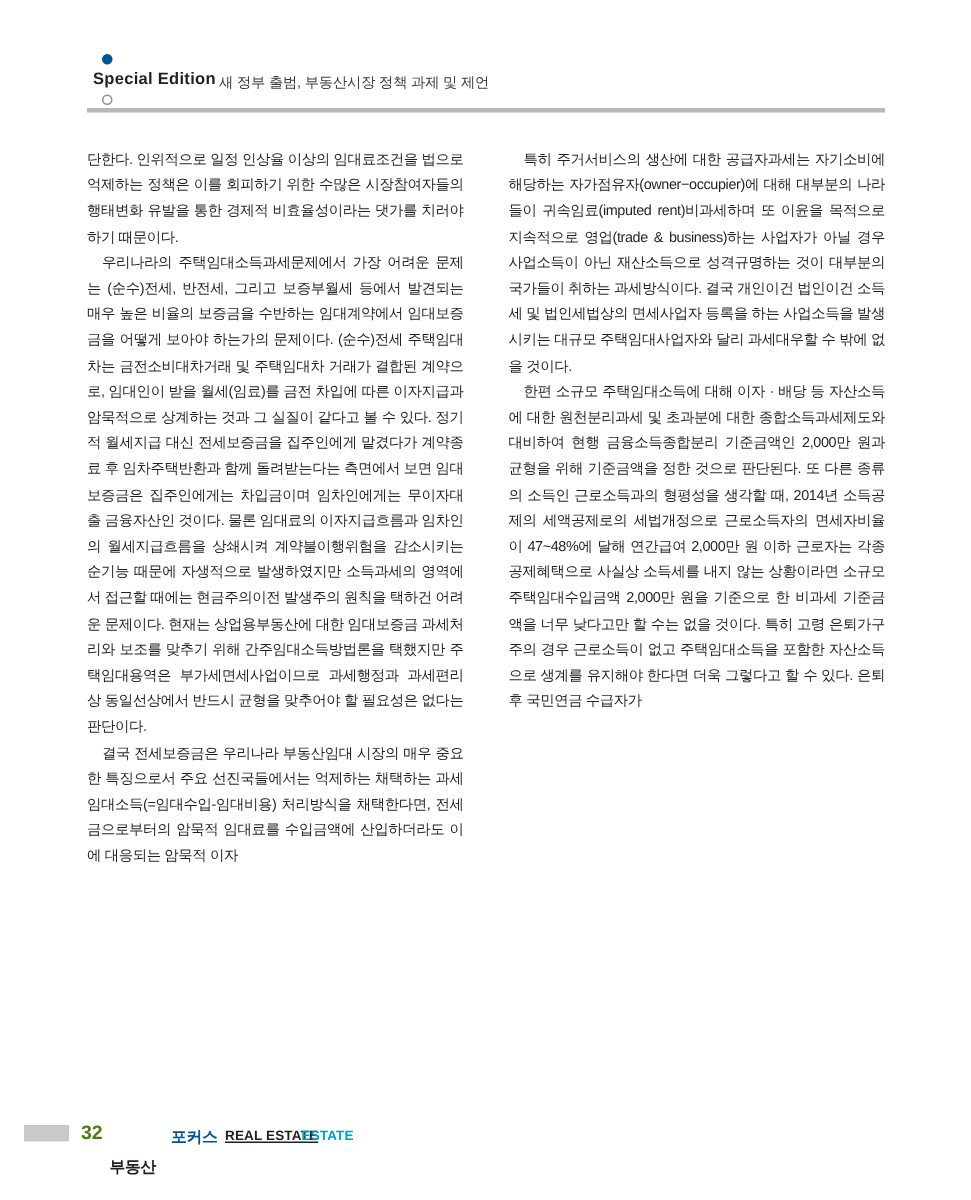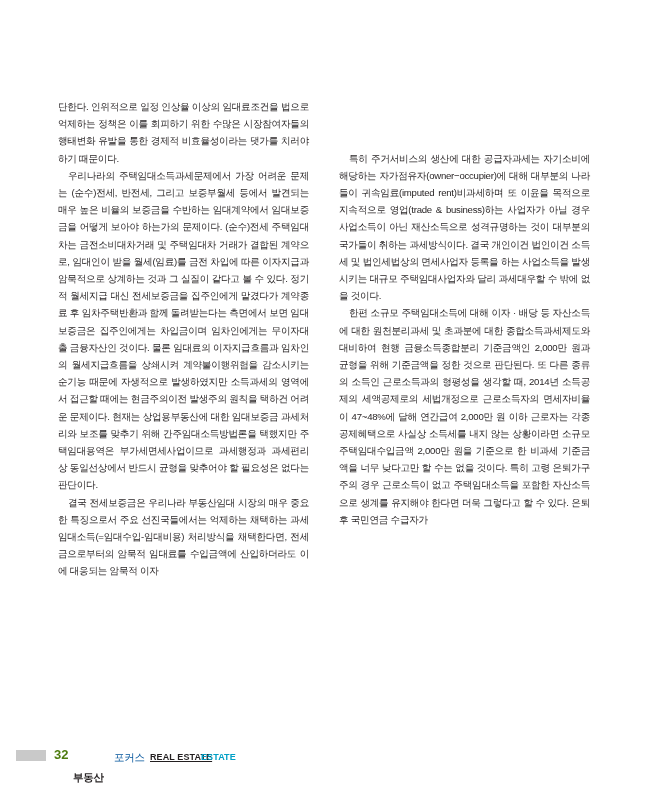--- a/index.html
+++ b/index.html
@@ -80,21 +80,20 @@
   }
 
   
   .columns {
     position: absolute;
     left: 58px;
     top: 98px;
     width: 532px;
     display: flex;
     justify-content: space-between;
-    align-items: center;
   }
   .col {
     width: 251px;
   }
   .col p {
     margin: 0;
     font-size: 9.6px;
     line-height: 17.2px;
     text-align: justify;
     text-justify: inter-character;
@@ -138,21 +137,21 @@
     font-weight: bold;
     color: #231f20;
     letter-spacing: -0.2px;
     margin-top: 20px;
   }
   .footer-focus-ko {
     position: absolute;
     left: 98px;
     top: 1px;
     font-size: 10.5px;
-    font-weight: normal;
+    font-weight: bold;
     color: #00539b;
     letter-spacing: -0.2px;
   }
   .footer-title-en {
     position: absolute;
     left: 134px;
     top: 2px;
     font-size: 9px;
     font-weight: bold;
     color: #231f20;
@@ -167,20 +166,27 @@
     font-weight: bold;
     color: #00a0c6;
     letter-spacing: 0.1px;
   }
 </style>
 </head>
 <body>
 
 <div class="page">
 
+  <div class="header">
+    <span class="header-dot-top"></span>
+    <span class="header-dot-bottom"></span>
+    <span class="header-title">Special Edition</span>
+    <span class="header-sub">새 정부 출범, 부동산시장 정책 과제 및 제언</span>
+    <span class="header-rule"></span>
+  </div>
 
   <div class="columns">
 
     <div class="col">
       <p>단한다. 인위적으로 일정 인상율 이상의 임대료조건을 법으로 억제하는 정책은 이를 회피하기 위한 수많은 시장참여자들의 행태변화 유발을 통한 경제적 비효율성이라는 댓가를 치러야 하기 때문이다.</p>
       <p class="indent">우리나라의 주택임대소득과세문제에서 가장 어려운 문제는 (순수)전세, 반전세, 그리고 보증부월세 등에서 발견되는 매우 높은 비율의 보증금을 수반하는 임대계약에서 임대보증금을 어떻게 보아야 하는가의 문제이다. (순수)전세 주택임대차는 금전소비대차거래 및 주택임대차 거래가 결합된 계약으로, 임대인이 받을 월세(임료)를 금전 차입에 따른 이자지급과 암묵적으로 상계하는 것과 그 실질이 같다고 볼 수 있다. 정기적 월세지급 대신 전세보증금을 집주인에게 맡겼다가 계약종료 후 임차주택반환과 함께 돌려받는다는 측면에서 보면 임대보증금은 집주인에게는 차입금이며 임차인에게는 무이자대출 금융자산인 것이다. 물론 임대료의 이자지급흐름과 임차인의 월세지급흐름을 상쇄시켜 계약불이행위험을 감소시키는 순기능 때문에 자생적으로 발생하였지만 소득과세의 영역에서 접근할 때에는 현금주의이전 발생주의 원칙을 택하건 어려운 문제이다. 현재는 상업용부동산에 대한 임대보증금 과세처리와 보조를 맞추기 위해 간주임대소득방법론을 택했지만 주택임대용역은 부가세면세사업이므로 과세행정과 과세편리 상 동일선상에서 반드시 균형을 맞추어야 할 필요성은 없다는 판단이다.</p>
       <p class="indent">결국 전세보증금은 우리나라 부동산임대 시장의 매우 중요한 특징으로서 주요 선진국들에서는 억제하는 채택하는 과세임대소득(=임대수입-임대비용) 처리방식을 채택한다면, 전세금으로부터의 암묵적 임대료를 수입금액에 산입하더라도 이에 대응되는 암묵적 이자</p>
     </div>
 
     <div class="col">

